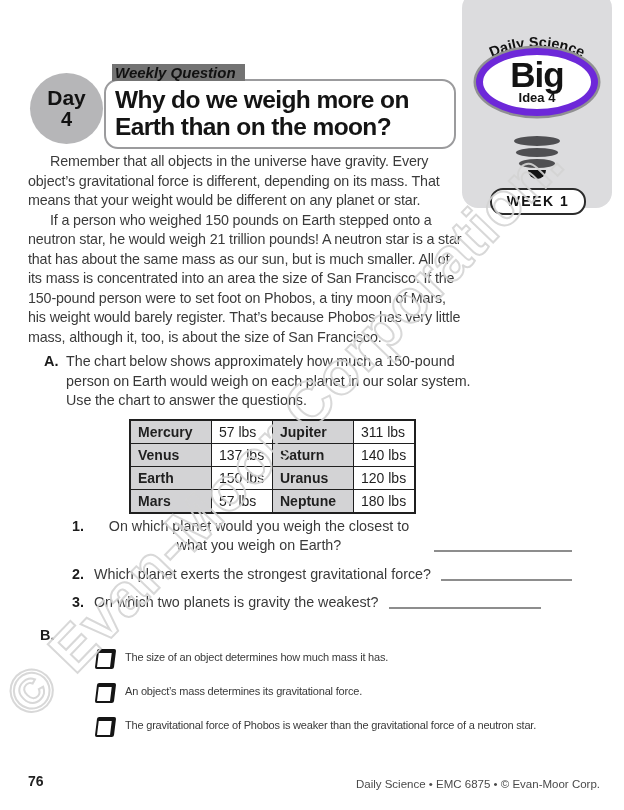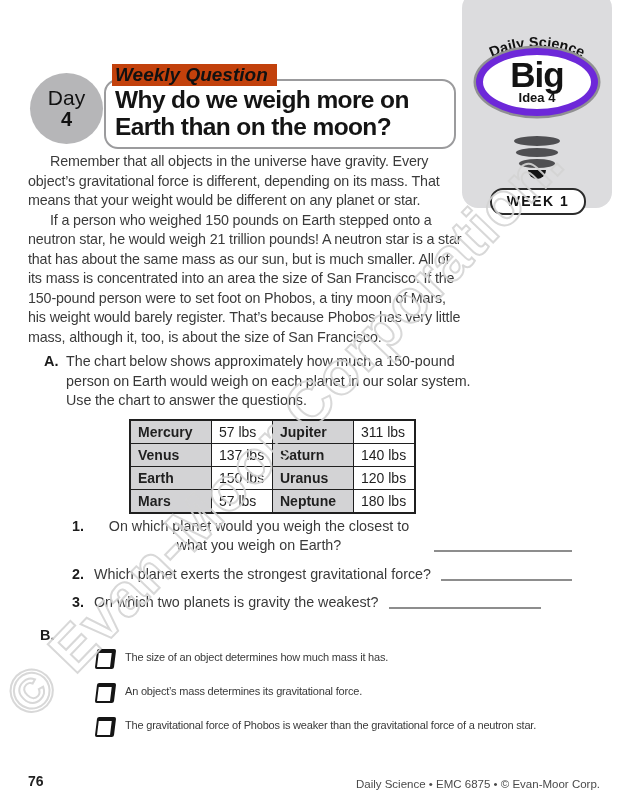--- a/index.html
+++ b/index.html
@@ -16,31 +16,31 @@
     font-size:60px; font-weight:bold; letter-spacing:1px; white-space:nowrap;
     color:rgba(255,255,255,0); -webkit-text-stroke:2px #d4d4d4; opacity:0.9;
   }
 
   
   .day-circle {
     position:absolute; left:30px; top:73px; width:73px; height:71px; z-index:4;
     background:#b6b6b8; border-radius:50%;
     display:flex; flex-direction:column; align-items:center; justify-content:center;
   }
-  .day-circle .day-word { font-size:21px; font-weight:normal; color:#121212; line-height:1; }
+  .day-circle .day-word { font-size:21px; font-weight:bold; color:#121212; line-height:1; }
   .day-circle .day-num  { font-size:20px; font-weight:bold; color:#121212; line-height:1.1; }
 
   .title-box {
     position:absolute; left:104px; top:79px; width:348px; height:66px; z-index:2;
     border:2.5px solid #9b9b9d; border-radius:14px; background:transparent;
   }
   .kicker {
     position:absolute; left:112px; top:64px; z-index:3;
-    background:#c2410c; padding:0 9px 0 3px;
-    font-size:19px; font-weight:bold; font-style:italic; color:#111111;
+    background:#737373; padding:0 9px 0 3px;
+    font-size:15px; font-weight:bold; font-style:italic; color:#111111;
   }
   .main-title {
     position:absolute; left:115px; top:86px; width:340px; z-index:3;
     font-size:24.5px; font-weight:bold; letter-spacing:-0.6px; line-height:27px; color:#141414;
   }
 
   
   .badge {
     position:absolute; left:462px; top:-8px; width:150px; height:216px; z-index:1;
     background:#dcdcde; border-radius:16px;

